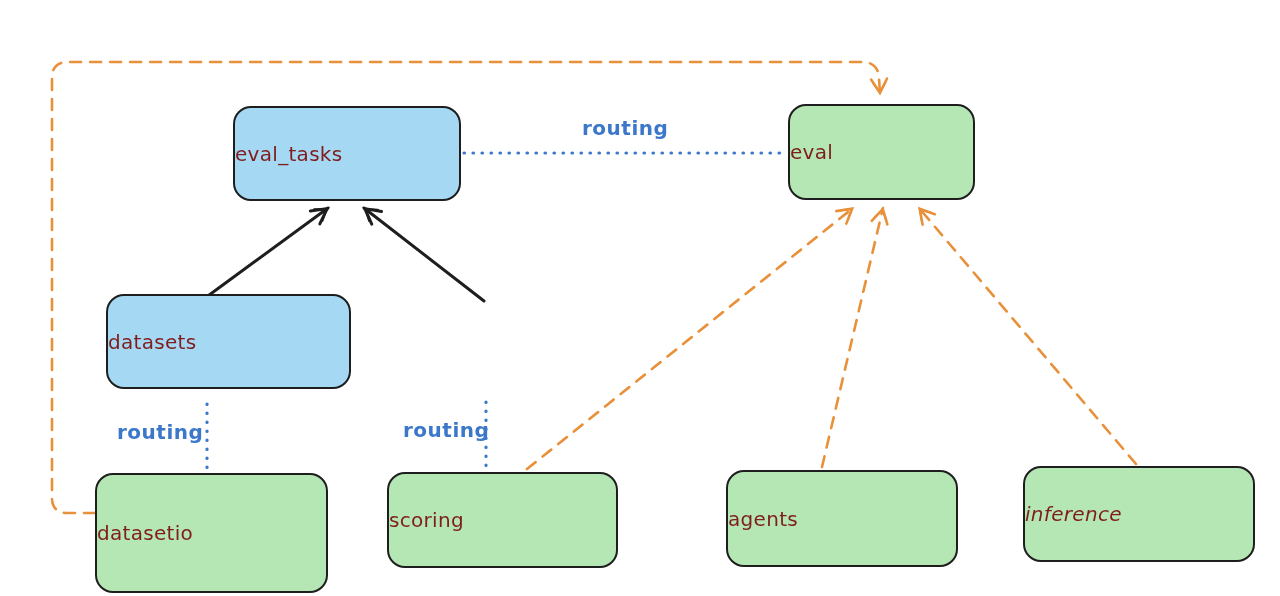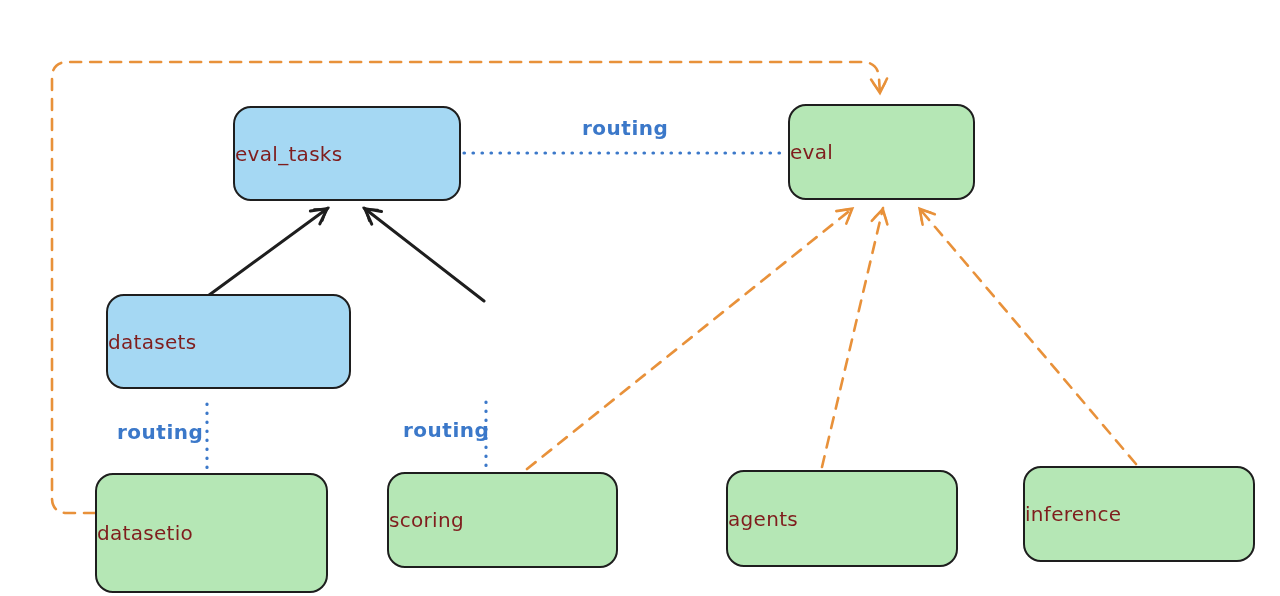--- a/index.html
+++ b/index.html
@@ -91,21 +91,21 @@
   </div>
 
   <div class="node green" style="left:387px; top:472px; width:231px; height:96px;">
     <span class="node-label">scoring</span>
   </div>
 
   <div class="node green" style="left:708px; top:470px; width:232px; height:97px;margin-left:18px;">
     <span class="node-label">agents</span>
   </div>
 
-  <div class="node green" style="left:1023px; top:466px; width:232px; height:96px;">
+  <div class="node green" style="left:1023px; top:466px; width:232px; height:96px;font-style:italic;">
     <span class="node-label">inference</span>
   </div>
 
   <div class="edge-label" style="left:582px; top:116px;">routing</div>
 
   <div class="edge-label" style="left:117px; top:420px;">routing</div>
 
   <div class="edge-label" style="left:403px; top:418px;">routing</div>
 
 </div>

